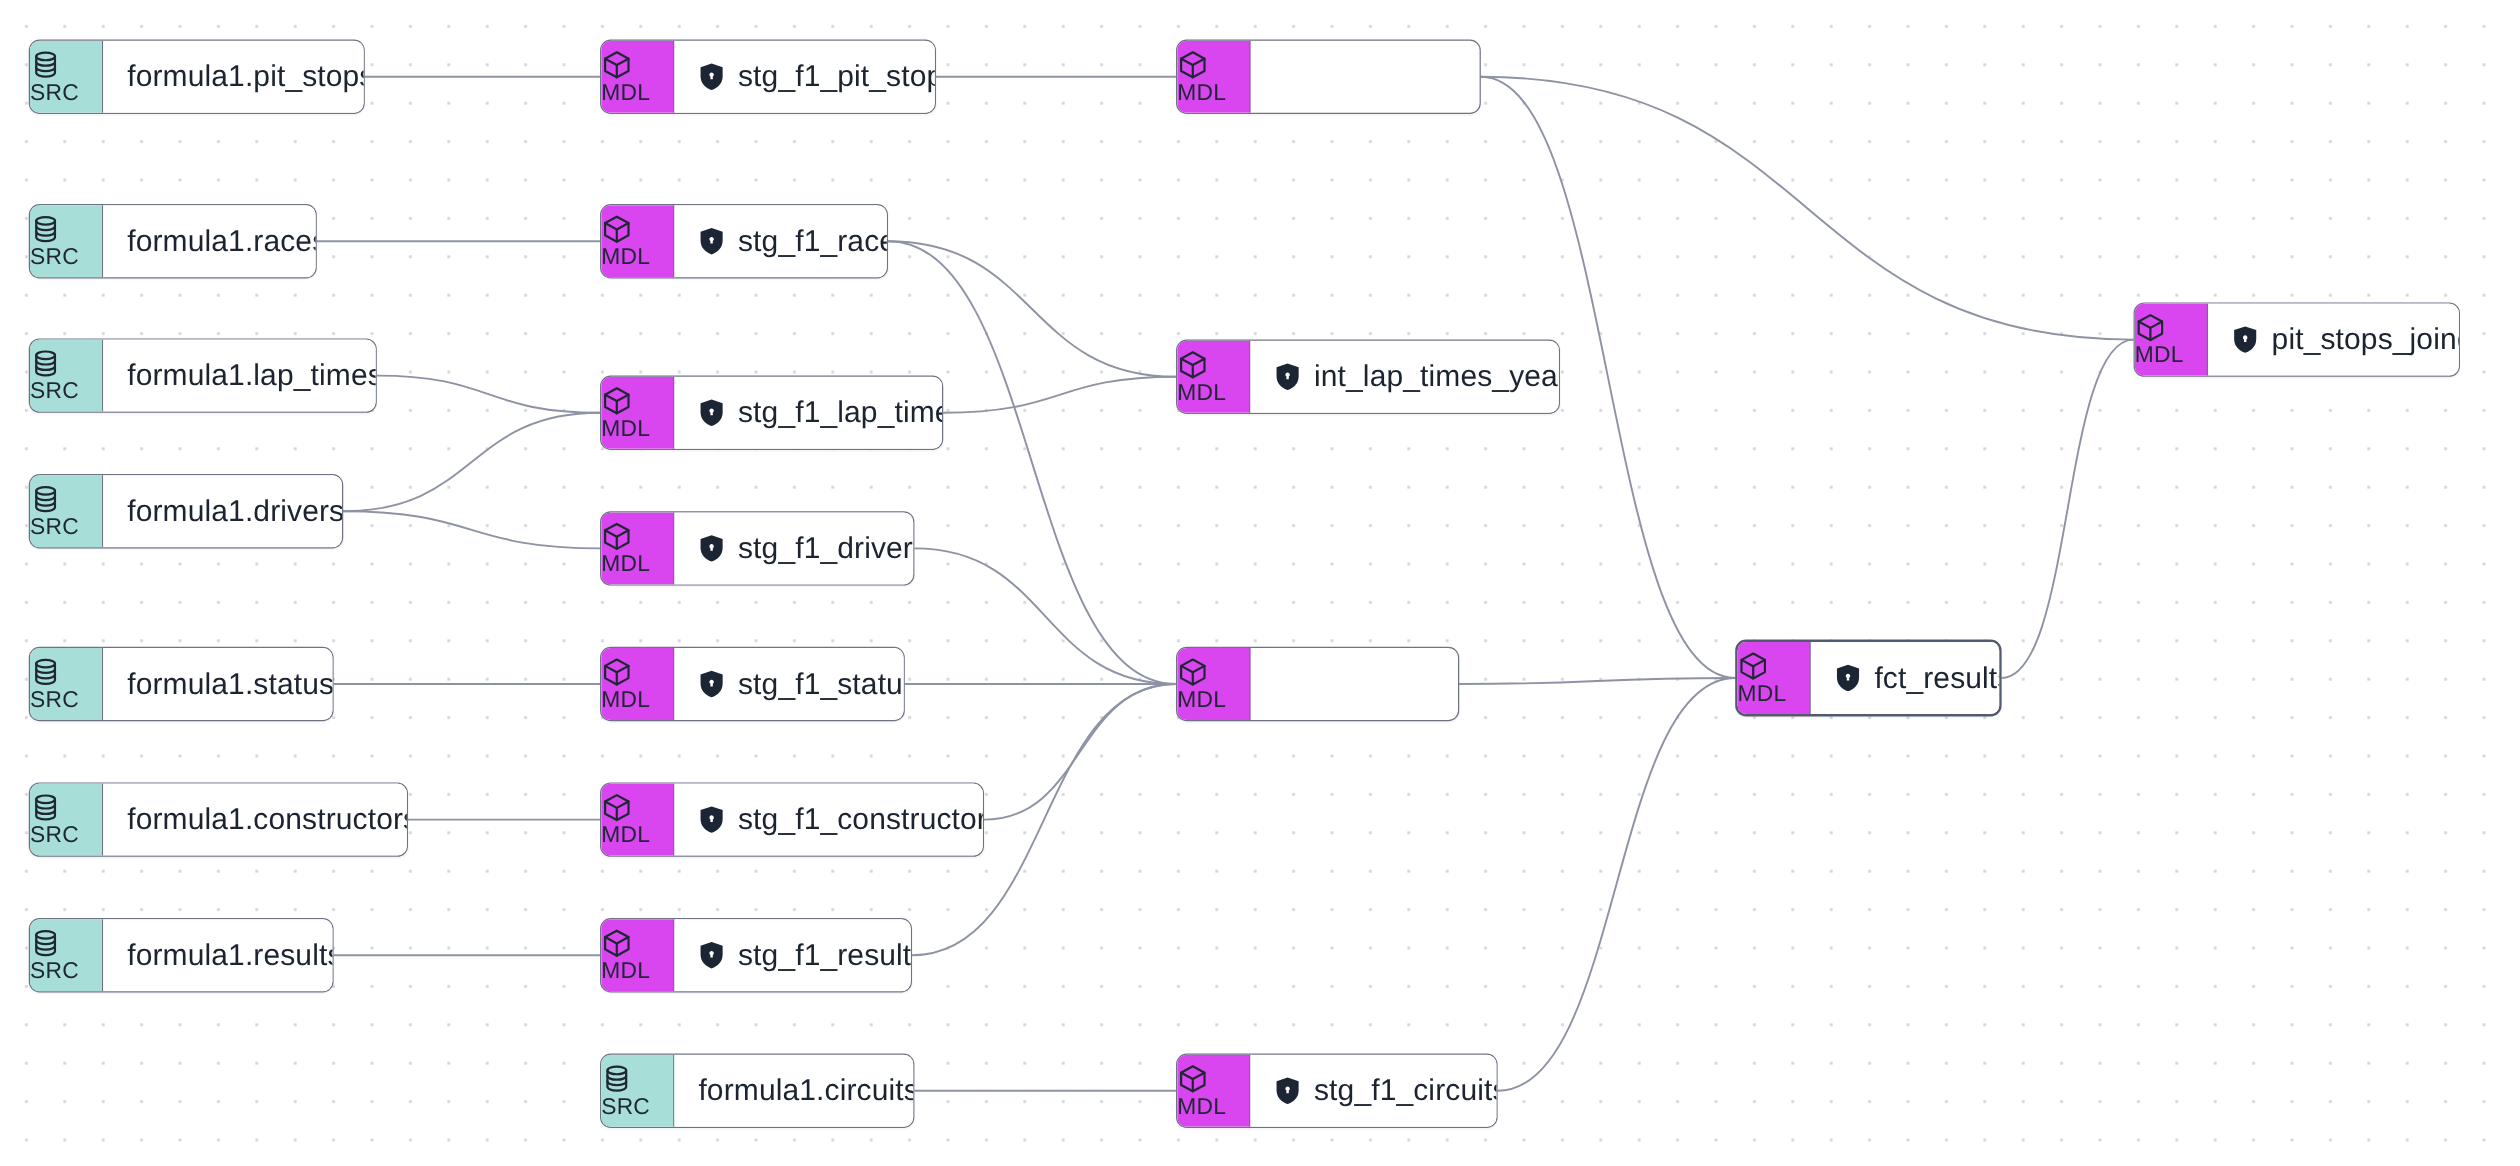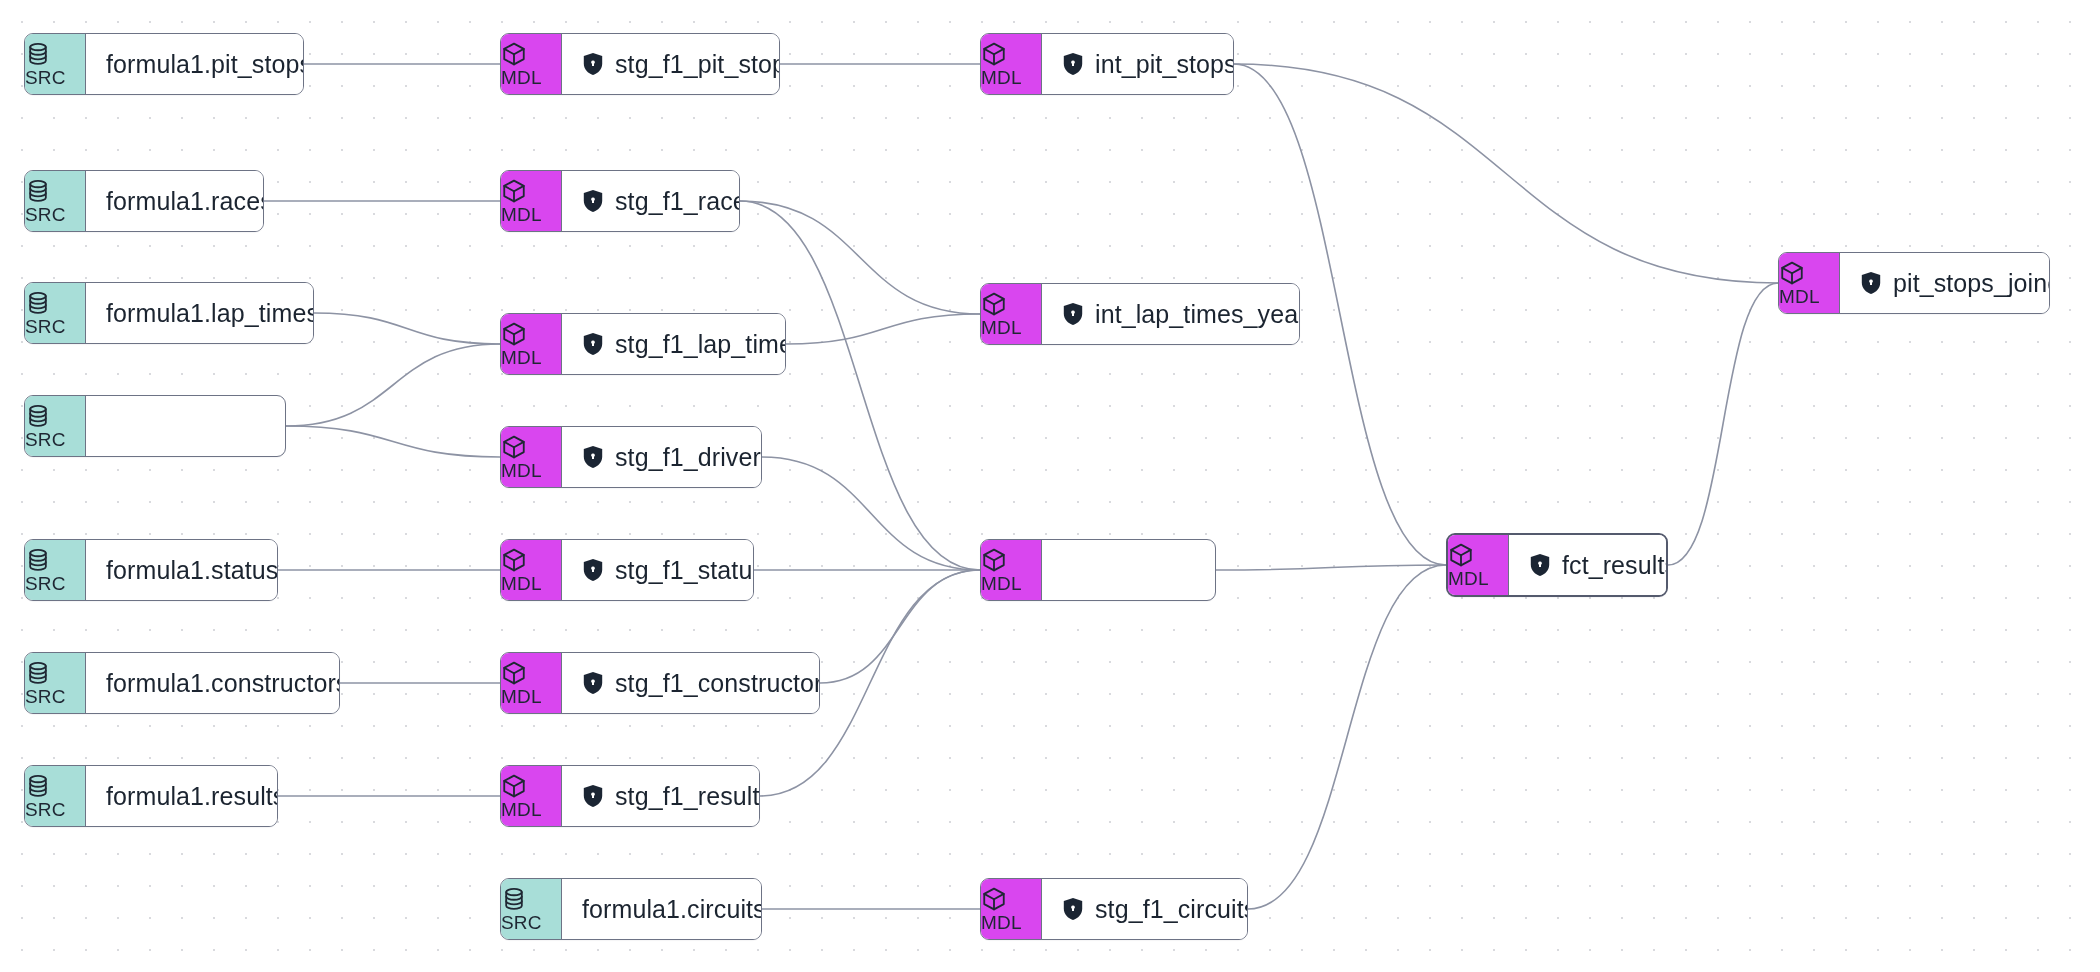--- a/index.html
+++ b/index.html
@@ -107,20 +107,23 @@
         <span>
           <svg width="26" height="26" viewBox="0 0 24 24" fill="none" stroke="#1f2733" stroke-width="1.7" stroke-linecap="round" stroke-linejoin="round">
             <ellipse cx="12" cy="5.6" rx="7.2" ry="2.9"></ellipse>
             <path d="M4.8 5.6v4.2c0 1.6 3.22 2.9 7.2 2.9s7.2-1.3 7.2-2.9V5.6"></path>
             <path d="M4.8 9.8v4.2c0 1.6 3.22 2.9 7.2 2.9s7.2-1.3 7.2-2.9V9.8"></path>
             <path d="M4.8 14v4.2c0 1.6 3.22 2.9 7.2 2.9s7.2-1.3 7.2-2.9V14"></path>
           </svg>
         </span>
         <span class="bt">SRC</span>
       </div>
+      <div class="body">
+        <span class="lbl">formula1.drivers</span>
+      </div>
     </div>
     <div class="node" style="left: 24px; top: 539px; width: 254px; height: 62px;">
       <div class="badge src">
         <span>
           <svg width="26" height="26" viewBox="0 0 24 24" fill="none" stroke="#1f2733" stroke-width="1.7" stroke-linecap="round" stroke-linejoin="round">
             <ellipse cx="12" cy="5.6" rx="7.2" ry="2.9"></ellipse>
             <path d="M4.8 5.6v4.2c0 1.6 3.22 2.9 7.2 2.9s7.2-1.3 7.2-2.9V5.6"></path>
             <path d="M4.8 9.8v4.2c0 1.6 3.22 2.9 7.2 2.9s7.2-1.3 7.2-2.9V9.8"></path>
             <path d="M4.8 14v4.2c0 1.6 3.22 2.9 7.2 2.9s7.2-1.3 7.2-2.9V14"></path>
           </svg>
@@ -350,29 +353,20 @@
     <div class="node" style="left: 980px; top: 33px; width: 254px; height: 62px;">
       <div class="badge mdl">
         <span>
           <svg width="26" height="26" viewBox="0 0 24 24" fill="none" stroke="#1f2733" stroke-width="1.7" stroke-linecap="round" stroke-linejoin="round">
             <path d="M12 2.4 21 7.3v9.4L12 21.6 3 16.7V7.3z"></path>
             <path d="M3 7.3 12 12.2l9-4.9"></path>
             <path d="M12 12.2v9.4"></path>
           </svg>
         </span>
         <span class="bt">MDL</span>
-      </div>
-      <div class="body">
-        <span>
-          <svg class="shield" width="22" height="24" viewBox="0 0 22 24" aria-hidden="true">
-            <path d="M11 1 20.2 4.1v7.4c0 6-4.1 9.8-9.2 11.5C5.9 21.3 1.8 17.5 1.8 11.5V4.1z" fill="#1b2533"></path>
-            <path d="M11 8.4a1.85 1.85 0 0 0-1 3.42V14h2v-2.18A1.85 1.85 0 0 0 11 8.4z" fill="#ffffff"></path>
-          </svg>
-        </span>
-        <span class="lbl">int_pit_stops</span>
       </div>
     </div>
     <div class="node" style="left: 980px; top: 283px; width: 320px; height: 62px;">
       <div class="badge mdl">
         <span>
           <svg width="26" height="26" viewBox="0 0 24 24" fill="none" stroke="#1f2733" stroke-width="1.7" stroke-linecap="round" stroke-linejoin="round">
             <path d="M12 2.4 21 7.3v9.4L12 21.6 3 16.7V7.3z"></path>
             <path d="M3 7.3 12 12.2l9-4.9"></path>
             <path d="M12 12.2v9.4"></path>
           </svg>

